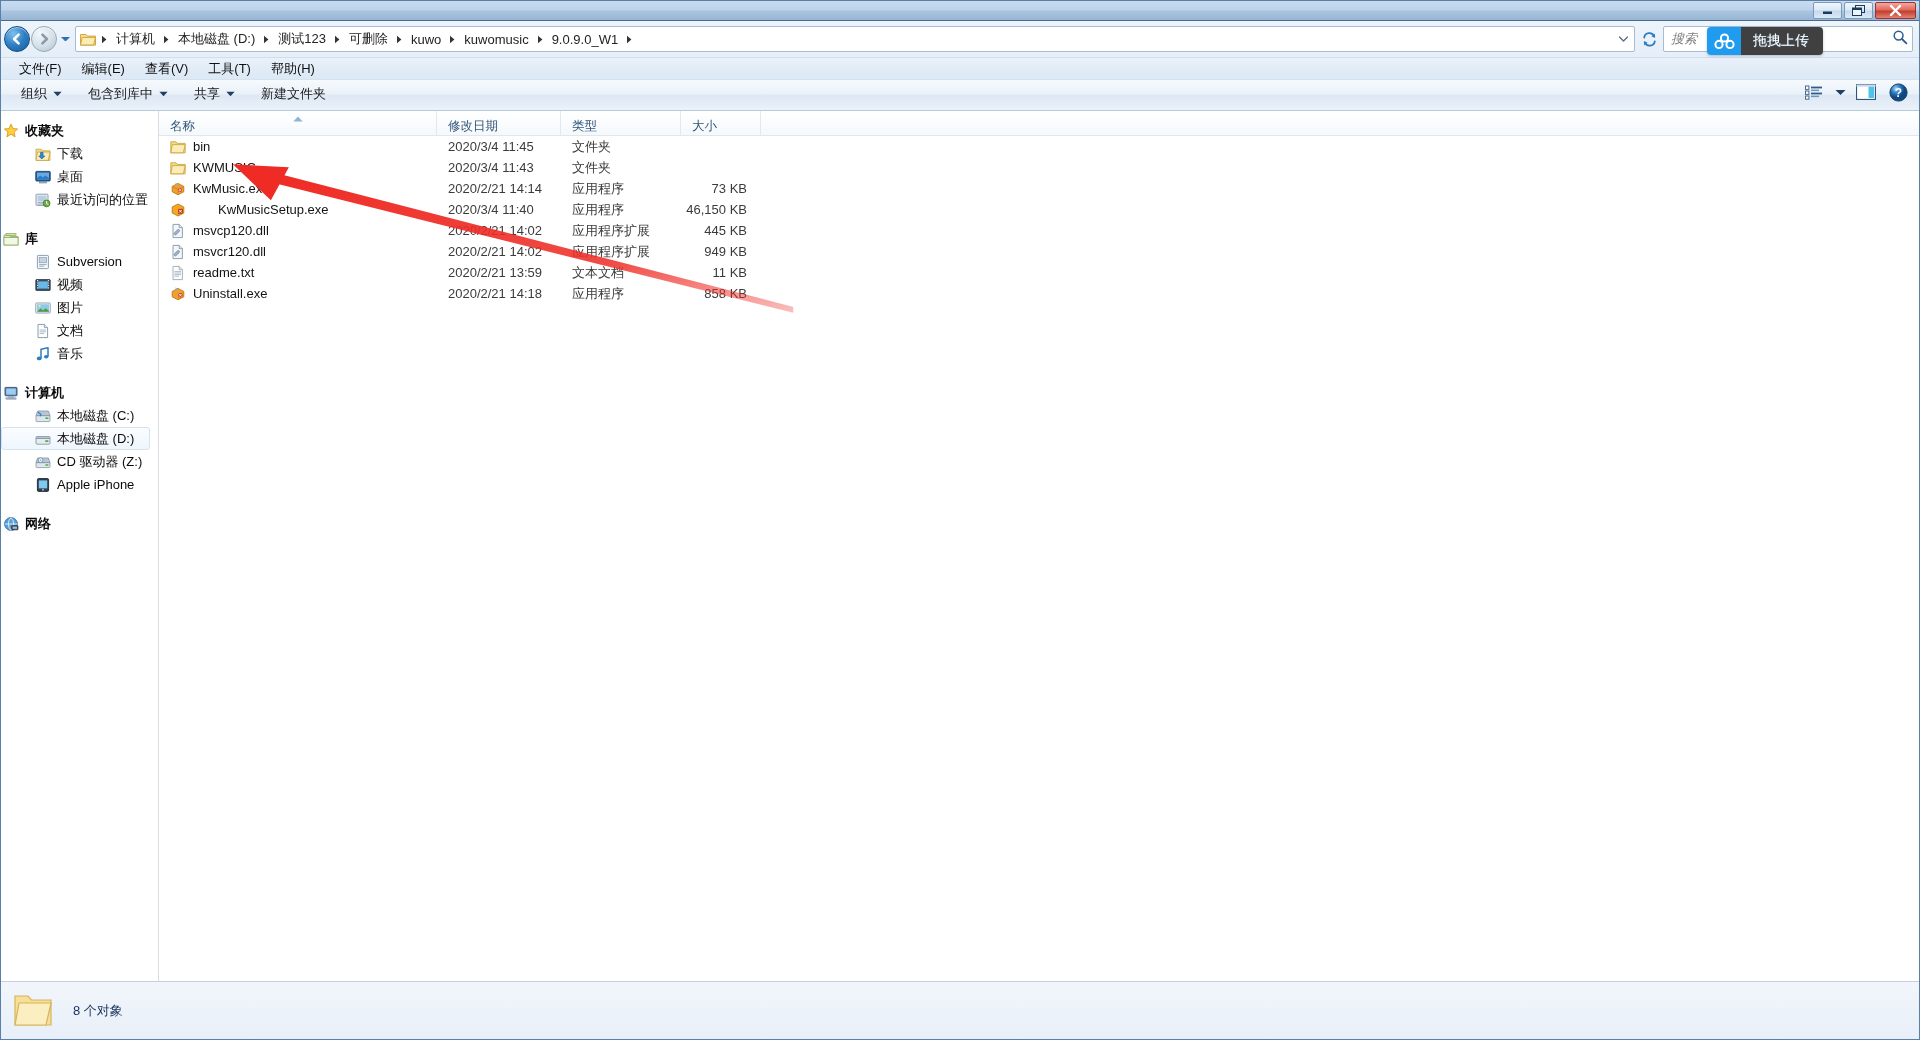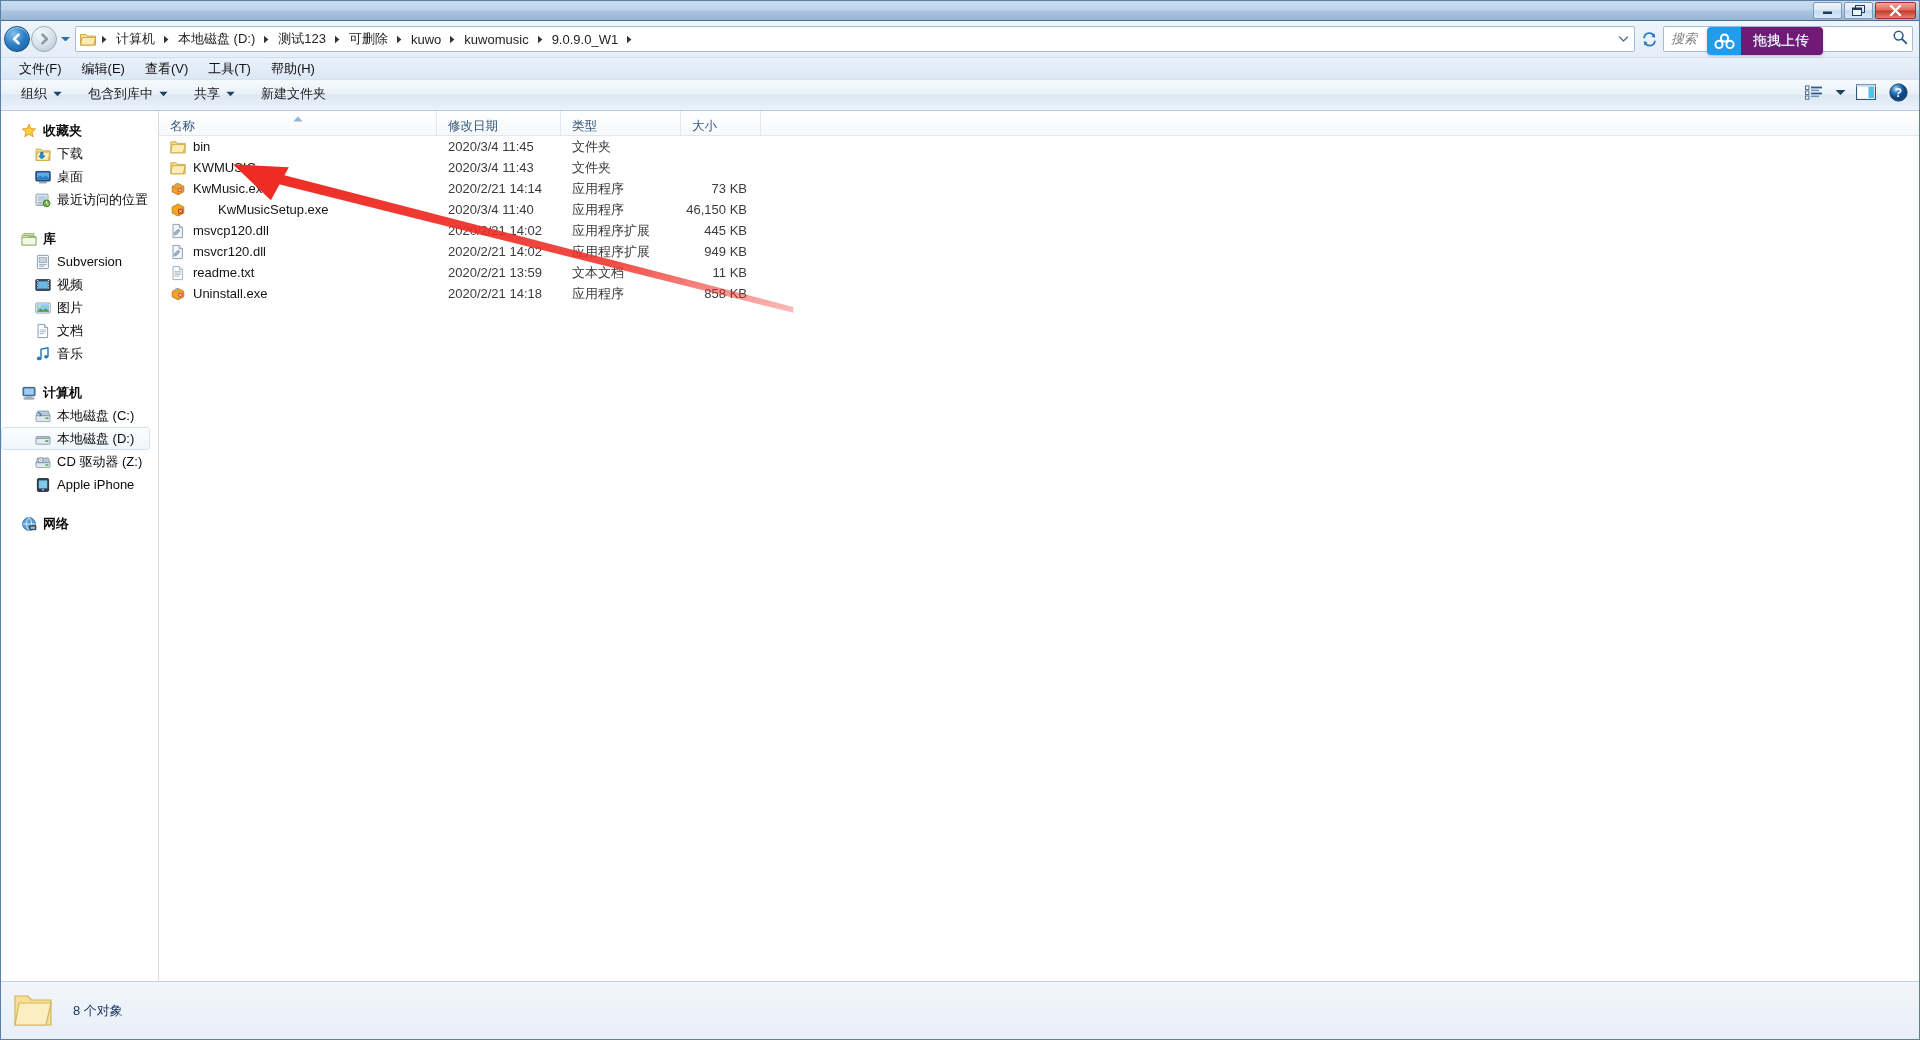--- a/index.html
+++ b/index.html
@@ -130,21 +130,21 @@
     cursor: pointer;
     z-index: 40;
   }
   #uploadbadge .ub-icon {
     width: 34px; height: 28px;
     background: #1f9bf0;
     display: flex; align-items: center; justify-content: center;
   }
   #uploadbadge .ub-text {
     padding: 0 14px 0 12px; height: 28px;
-    background: #701a75;
+    background: #404040;
     color: #ffffff; font-size: 14px;
     display: flex; align-items: center;
     white-space: nowrap;
     text-shadow: 0 0 1px rgba(120,180,230,.7);
   }
 
   
   #menubar {
     height: 22px; flex: none;
     background: linear-gradient(to bottom, #e9f1fa 0%, #dce8f5 100%);
@@ -189,21 +189,20 @@
     width: 158px; flex: none;
     background: #ffffff;
     border-right: 1px solid #d8dde3;
     padding-top: 8px;
     overflow: hidden;
   }
   .nav-group { margin-bottom: 2px; }
   .nav-row {
     display: flex; align-items: center;
     height: 23px;
-    padding-left: 18px;
     cursor: pointer;
     gap: 6px;
     border: 1px solid transparent;
   }
   .nav-row.child { padding-left: 32px; }
   .nav-row .ico { width: 17px; height: 17px; flex: none; display: flex; align-items: center; justify-content: center; }
   .nav-row .lbl { font-size: 13px; color: #0b0b0b; white-space: nowrap; }
   .nav-row.root .lbl { font-weight: bold; }
   .nav-row.selected {
     background: linear-gradient(to bottom, #fbfdff 0%, #eef6fd 100%);

